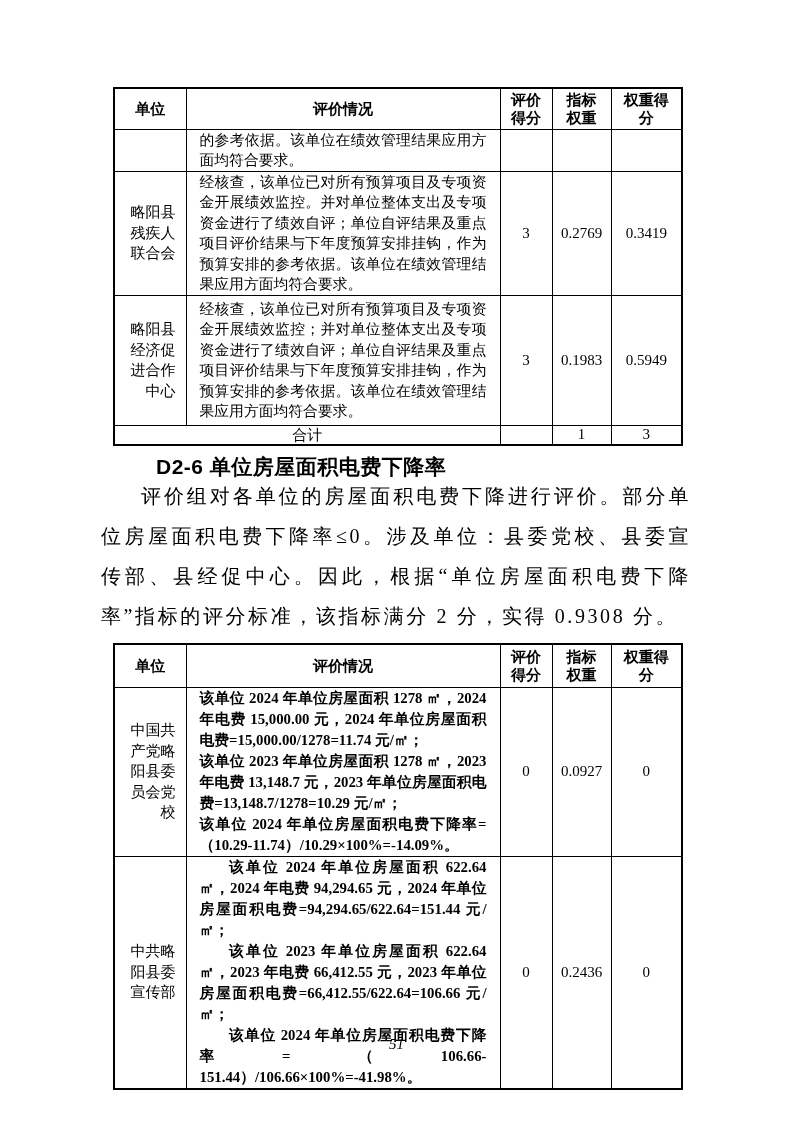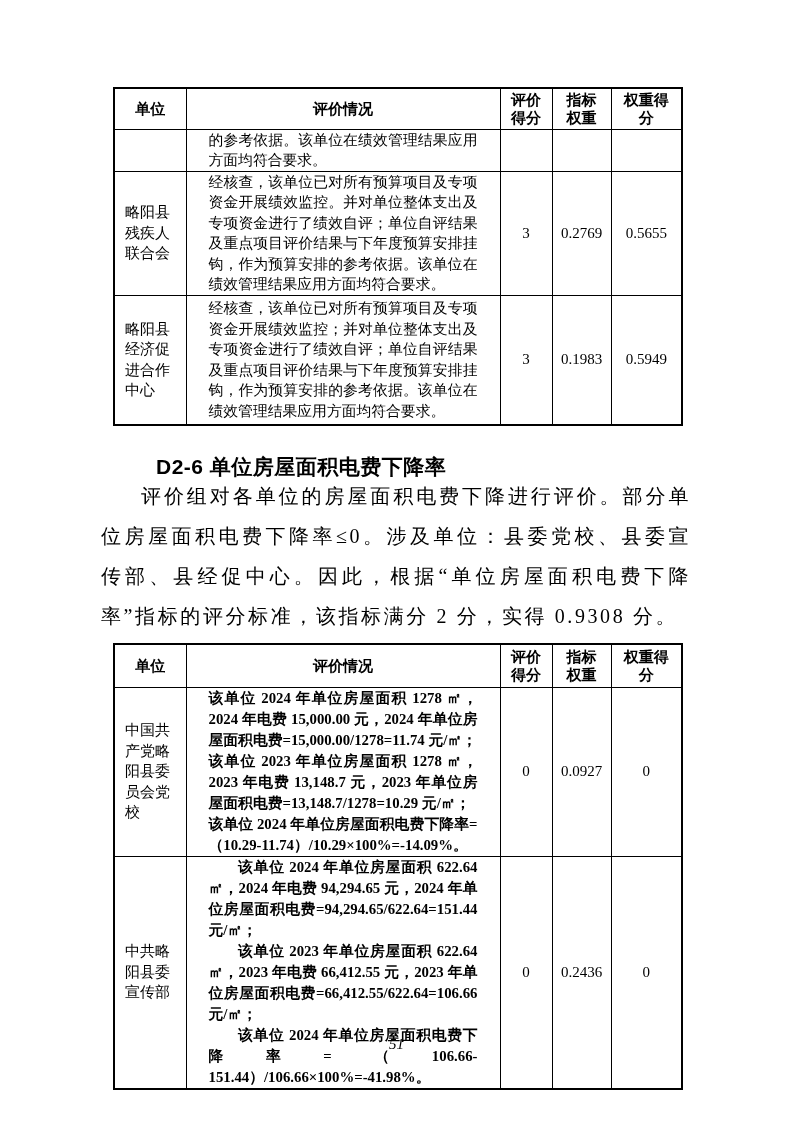--- a/index.html
+++ b/index.html
@@ -39,30 +39,30 @@
   }
   #table1 thead tr { height: 41px; }
   #table2 thead tr { height: 43px; }
   #table1 tr.row-cont  { height: 42px; }
   #table1 tr.row-a     { height: 123px; }
   #table1 tr.row-b     { height: 130px; }
   #table1 tr.row-total { height: 20px; }
   #table2 tr.row-a { height: 167px; }
   #table2 tr.row-b { height: 169px; }
   td.unit-cell {
-    text-align: left;
+    text-align: right;
     font-size: 15px;
     line-height: 20.5px;
     padding: 0 10px;
   }
   td.eval-cell {
     font-size: 14.8px;
     line-height: 20.5px;
     text-align: justify;
-    padding: 0 22px;
+    padding: 0 13px;
     vertical-align: middle;
   }
   #table2 td.eval-cell { line-height: 21px; }
   td.eval-cell p { margin: 0; font-weight: bold; }
   #table2 .indented p { text-indent: 2em; }
   td.num-cell {
     text-align: center;
     font-size: 15px;
   }
   td.total-label-cell {
@@ -132,28 +132,34 @@
         <td class="eval-cell">的参考依据。该单位在绩效管理结果应用方面均符合要求。</td>
         <td class="num-cell"></td>
         <td class="num-cell"></td>
         <td class="num-cell"></td>
       </tr>
       <tr class="row-a">
         <td class="unit-cell">略阳县残疾人联合会</td>
         <td class="eval-cell">经核查，该单位已对所有预算项目及专项资金开展绩效监控。并对单位整体支出及专项资金进行了绩效自评；单位自评结果及重点项目评价结果与下年度预算安排挂钩，作为预算安排的参考依据。该单位在绩效管理结果应用方面均符合要求。</td>
         <td class="num-cell">3</td>
         <td class="num-cell">0.2769</td>
-        <td class="num-cell">0.5655</td>
+        <td class="num-cell">0.3419</td>
       </tr>
       <tr class="row-b">
         <td class="unit-cell">略阳县经济促进合作中心</td>
         <td class="eval-cell">经核查，该单位已对所有预算项目及专项资金开展绩效监控；并对单位整体支出及专项资金进行了绩效自评；单位自评结果及重点项目评价结果与下年度预算安排挂钩，作为预算安排的参考依据。该单位在绩效管理结果应用方面均符合要求。</td>
         <td class="num-cell">3</td>
         <td class="num-cell">0.1983</td>
         <td class="num-cell">0.5949</td>
+      </tr>
+      <tr class="row-total">
+        <td class="total-label-cell" colspan="2">合计</td>
+        <td class="num-cell"></td>
+        <td class="num-cell">1</td>
+        <td class="num-cell">3</td>
       </tr>
     </tbody>
   </table>
 
   <h2 class="section-heading">D2-6 单位房屋面积电费下降率</h2>
 
   <p class="section-paragraph">评价组对各单位的房屋面积电费下降进行评价。部分单位房屋面积电费下降率≤0。涉及单位：县委党校、县委宣传部、县经促中心。因此，根据“单位房屋面积电费下降率”指标的评分标准，该指标满分 2 分，实得 0.9308 分。</p>
 
   <table id="table2" class="eval-table">
     <colgroup>

